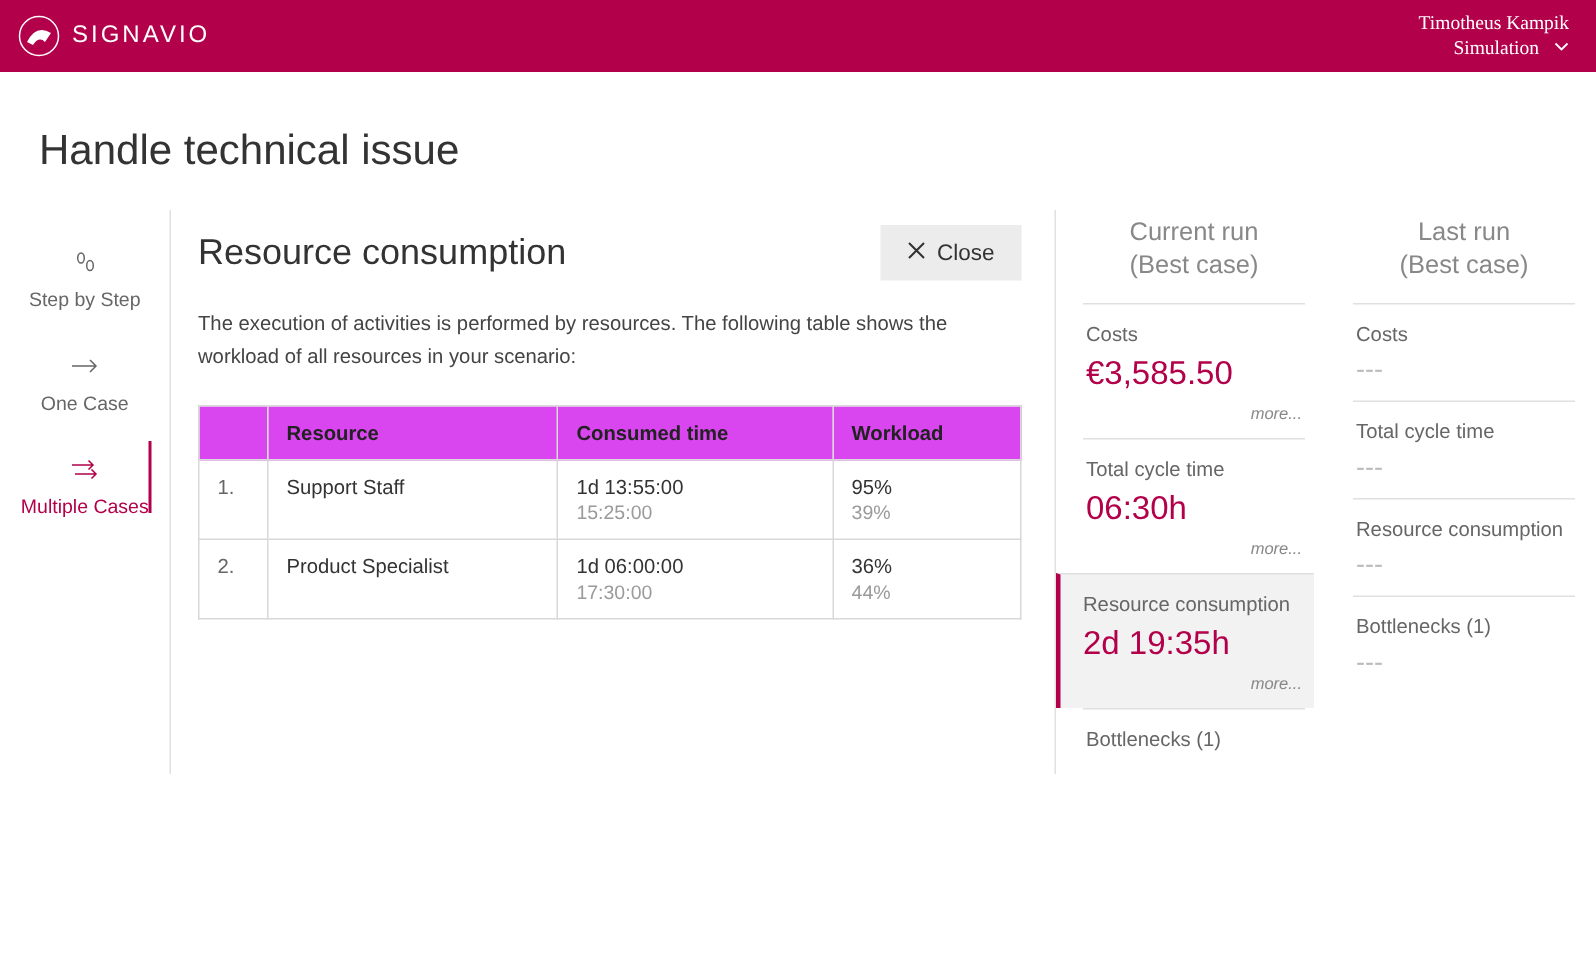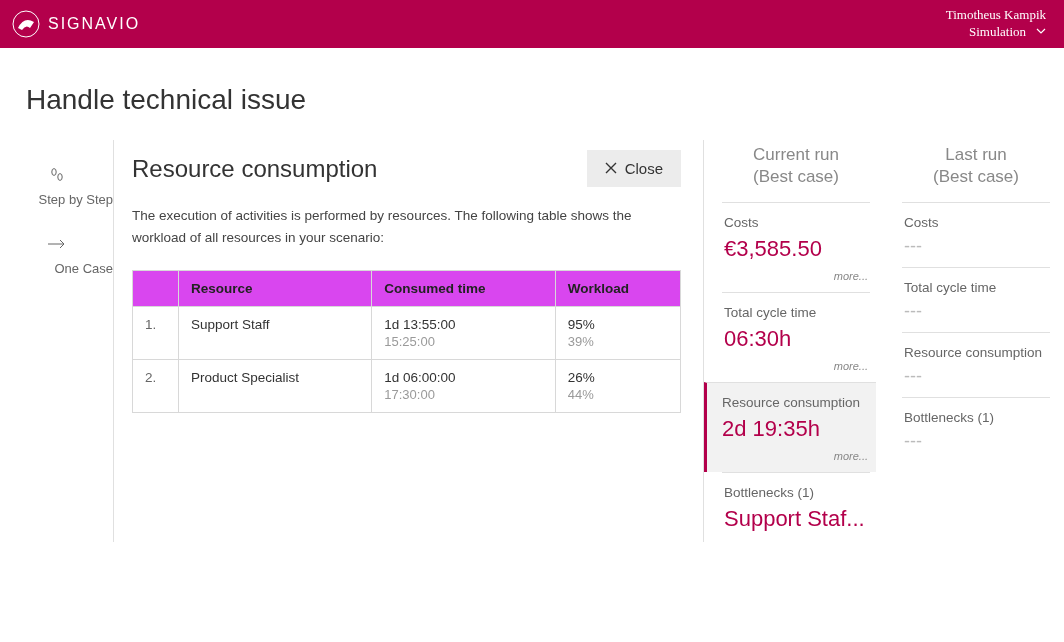--- a/index.html
+++ b/index.html
@@ -33,22 +33,22 @@
   }
   .body-row { display: flex; }
   
   .tabs {
     width: 114px;
     border-right: 1px solid #e0e0e0;
     padding-top: 14px;
     flex-shrink: 0;
   }
   .tab {
-    text-align: right;
-    padding: 8px 0 16px;
+    text-align: center;
+    padding: 8px 13px 16px;
     color: #666;
     font-size: 13px;
     cursor: pointer;
   }
   .tab.active { color: #b3004b; }
   .tab.active .tab-row {
     position: relative;
   }
   .tab-icon { height: 26px; display: flex; align-items: center; justify-content: center; margin-bottom: 4px; color: inherit; }
   .tab-active-bar {
@@ -188,20 +188,32 @@
       </div>
       <div>Step by Step</div>
     </div>
     <div class="tab">
       <div class="tab-icon">
         <svg width="22" height="12" viewBox="0 0 22 12">
             <path d="M2 6 H18 M14 2 L18 6 L14 10" stroke="#666" stroke-width="1" fill="none"></path>
           </svg>
       </div>
       <div>One Case</div>
+    </div>
+    <div class="tab active">
+      <div class="tab-row">
+        <div class="tab-icon">
+          <svg width="22" height="16" viewBox="0 0 22 16">
+              <path d="M2 5 H16 M13 2 L16 5 L13 8" stroke="#b3004b" stroke-width="1" fill="none"></path>
+              <path d="M4 11 H18 M15 8 L18 11 L15 14" stroke="#b3004b" stroke-width="1" fill="none"></path>
+            </svg>
+        </div>
+        <div>Multiple Cases</div>
+        <div class="tab-active-bar"></div>
+      </div>
     </div>
   </div>
 
   <div class="panel">
     <div class="panel-head">
       <div class="panel-title">Resource consumption</div>
       <button class="close-btn">
         <span>
           <svg width="12" height="12" viewBox="0 0 12 12">
               <path d="M1 1 L11 11 M11 1 L1 11" stroke="#333" stroke-width="1.4"></path>
@@ -235,21 +247,21 @@
           </td>
         </tr>
         <tr>
           <td class="idx-cell">2.</td>
           <td>Product Specialist</td>
           <td>
             <div>1d 06:00:00</div>
             <div class="sub">17:30:00</div>
           </td>
           <td>
-            <div>26%</div>
+            <div>36%</div>
             <div class="sub">44%</div>
           </td>
         </tr>
       </tbody>
     </table>
   </div>
 
   <div class="metrics">
     <div class="mcol">
       <div class="mcol-title">
@@ -266,21 +278,20 @@
         <div class="card-value">06:30h</div>
         <div class="more">more...</div>
       </div>
       <div class="card active">
         <div class="card-label">Resource consumption</div>
         <div class="card-value">2d 19:35h</div>
         <div class="more">more...</div>
       </div>
       <div class="card">
         <div class="card-label">Bottlenecks (1)</div>
-        <div class="card-value">Support Staf...</div>
       </div>
     </div>
 
     <div class="mcol ghost">
       <div class="mcol-title">
         <span>Last run</span><br>
         <span>(Best case)</span>
       </div>
       <div class="card">
         <div class="card-label">Costs</div>

